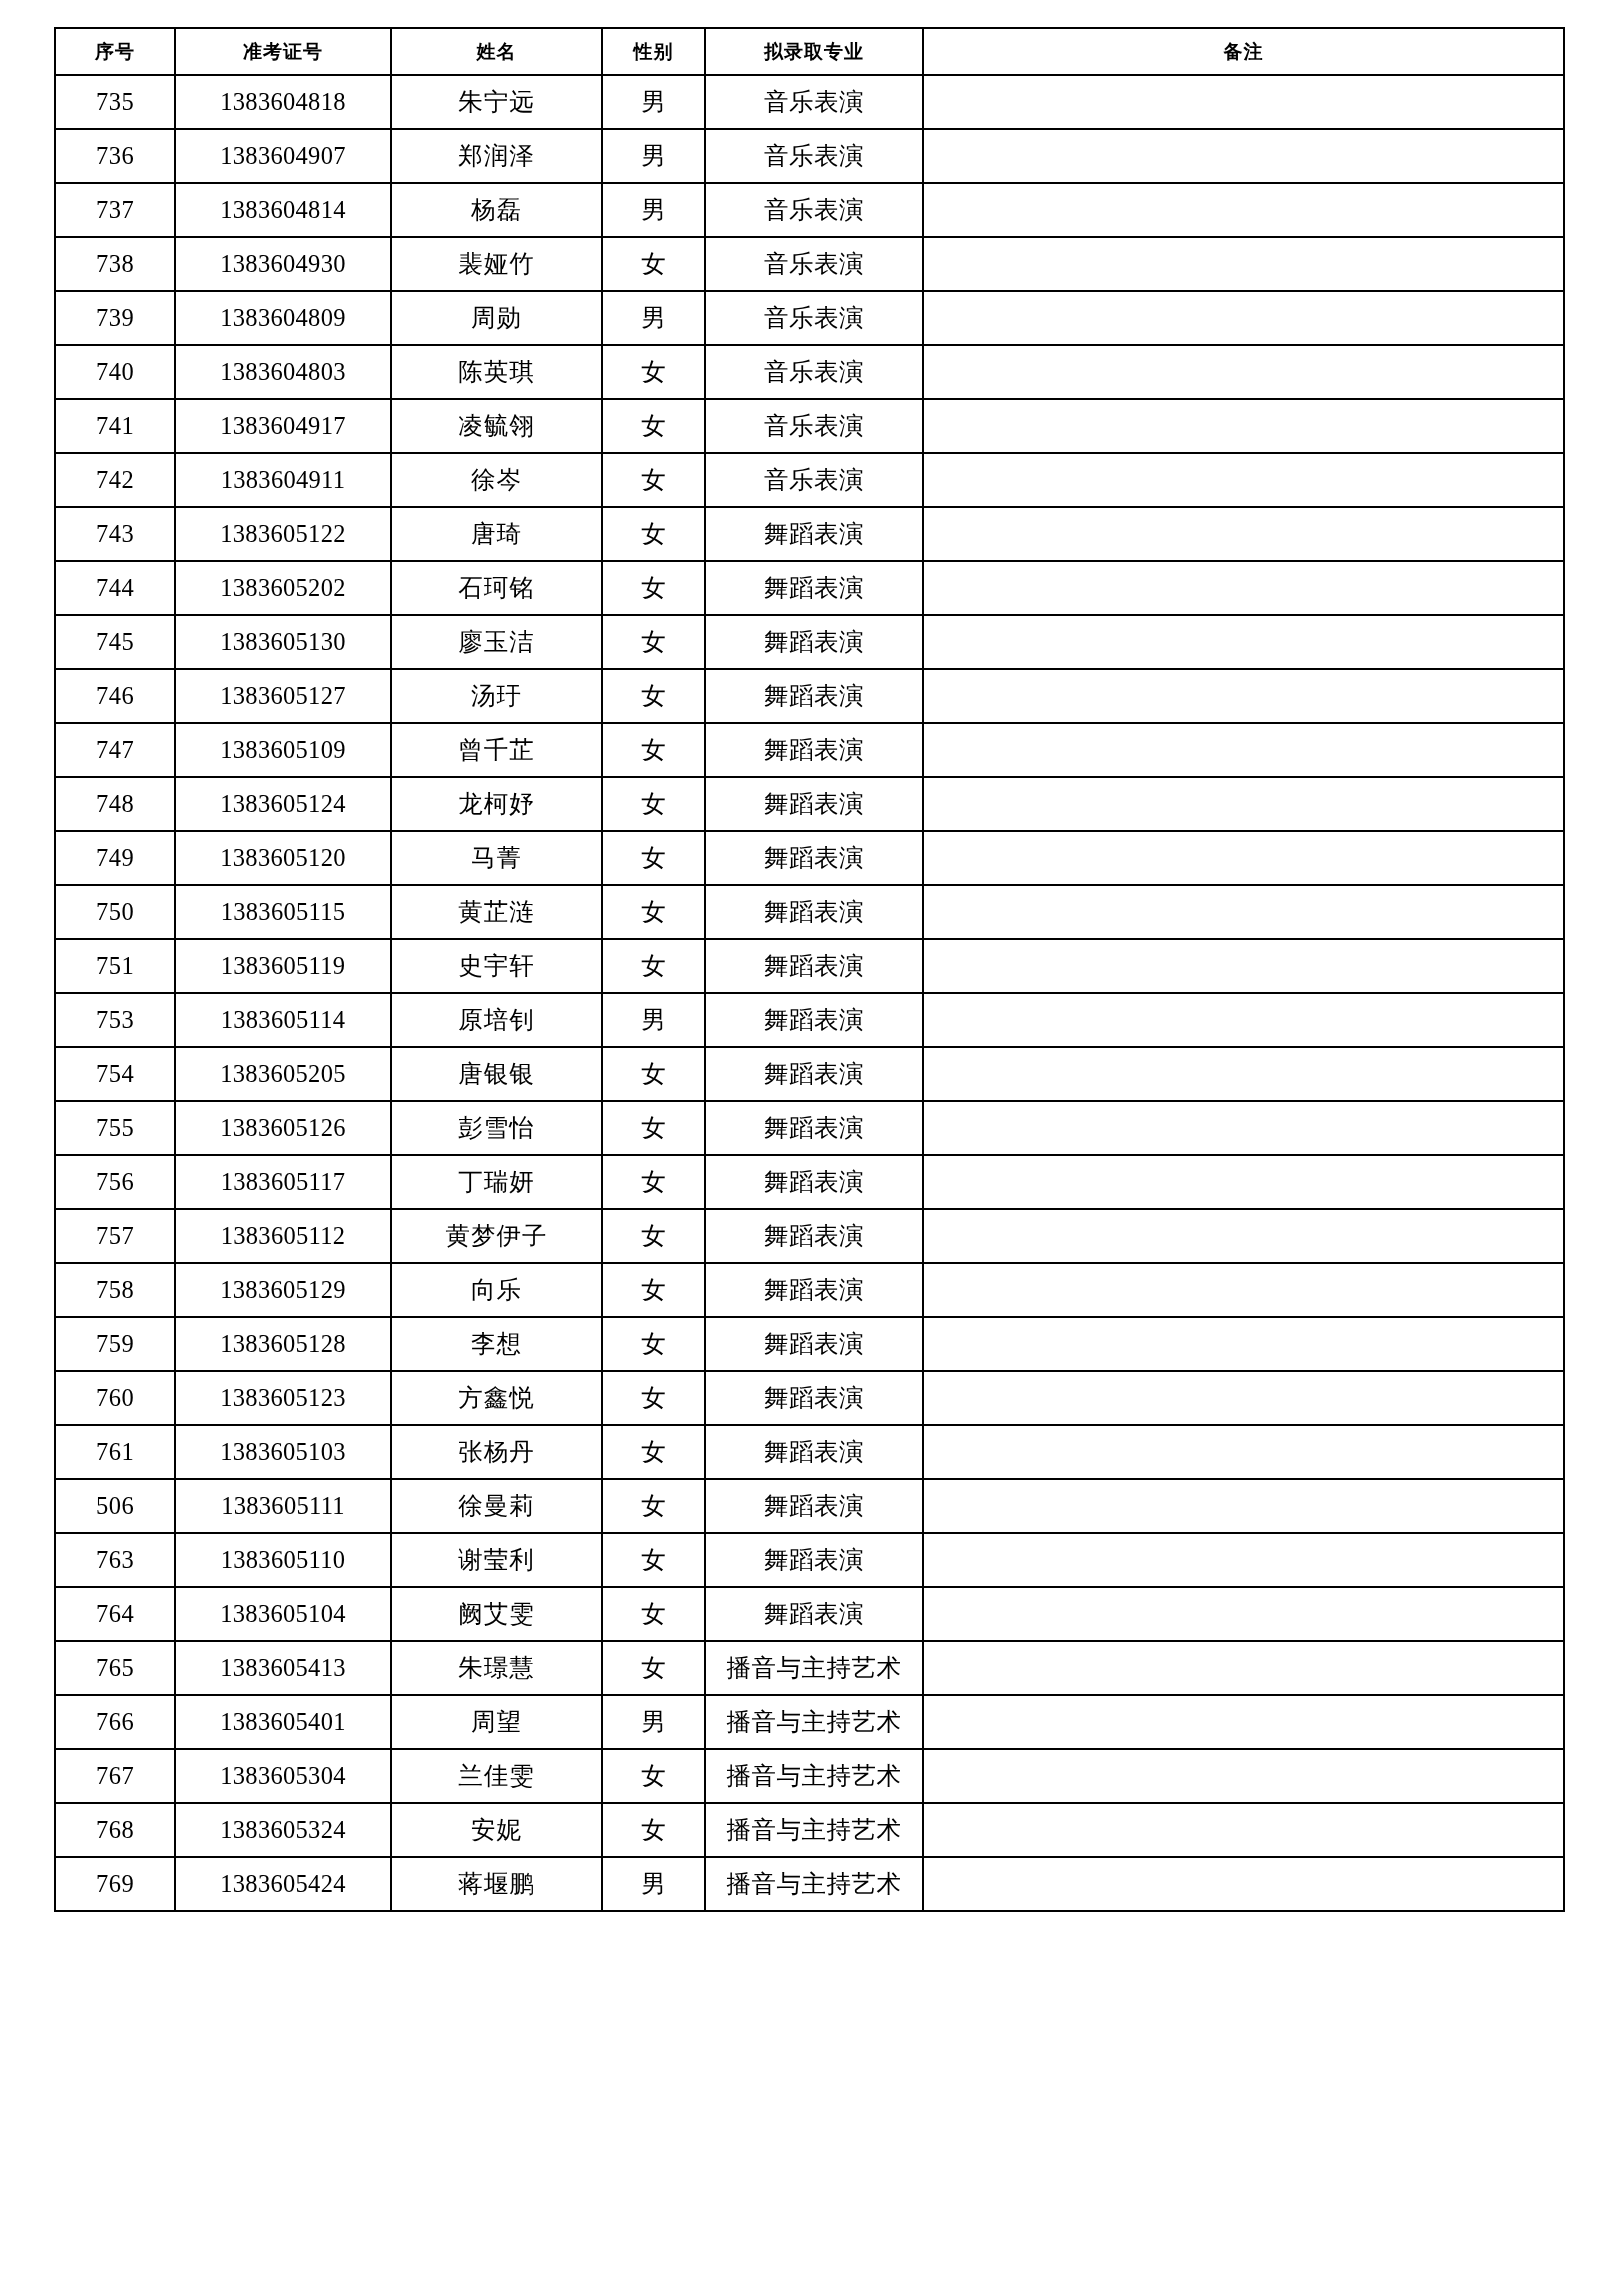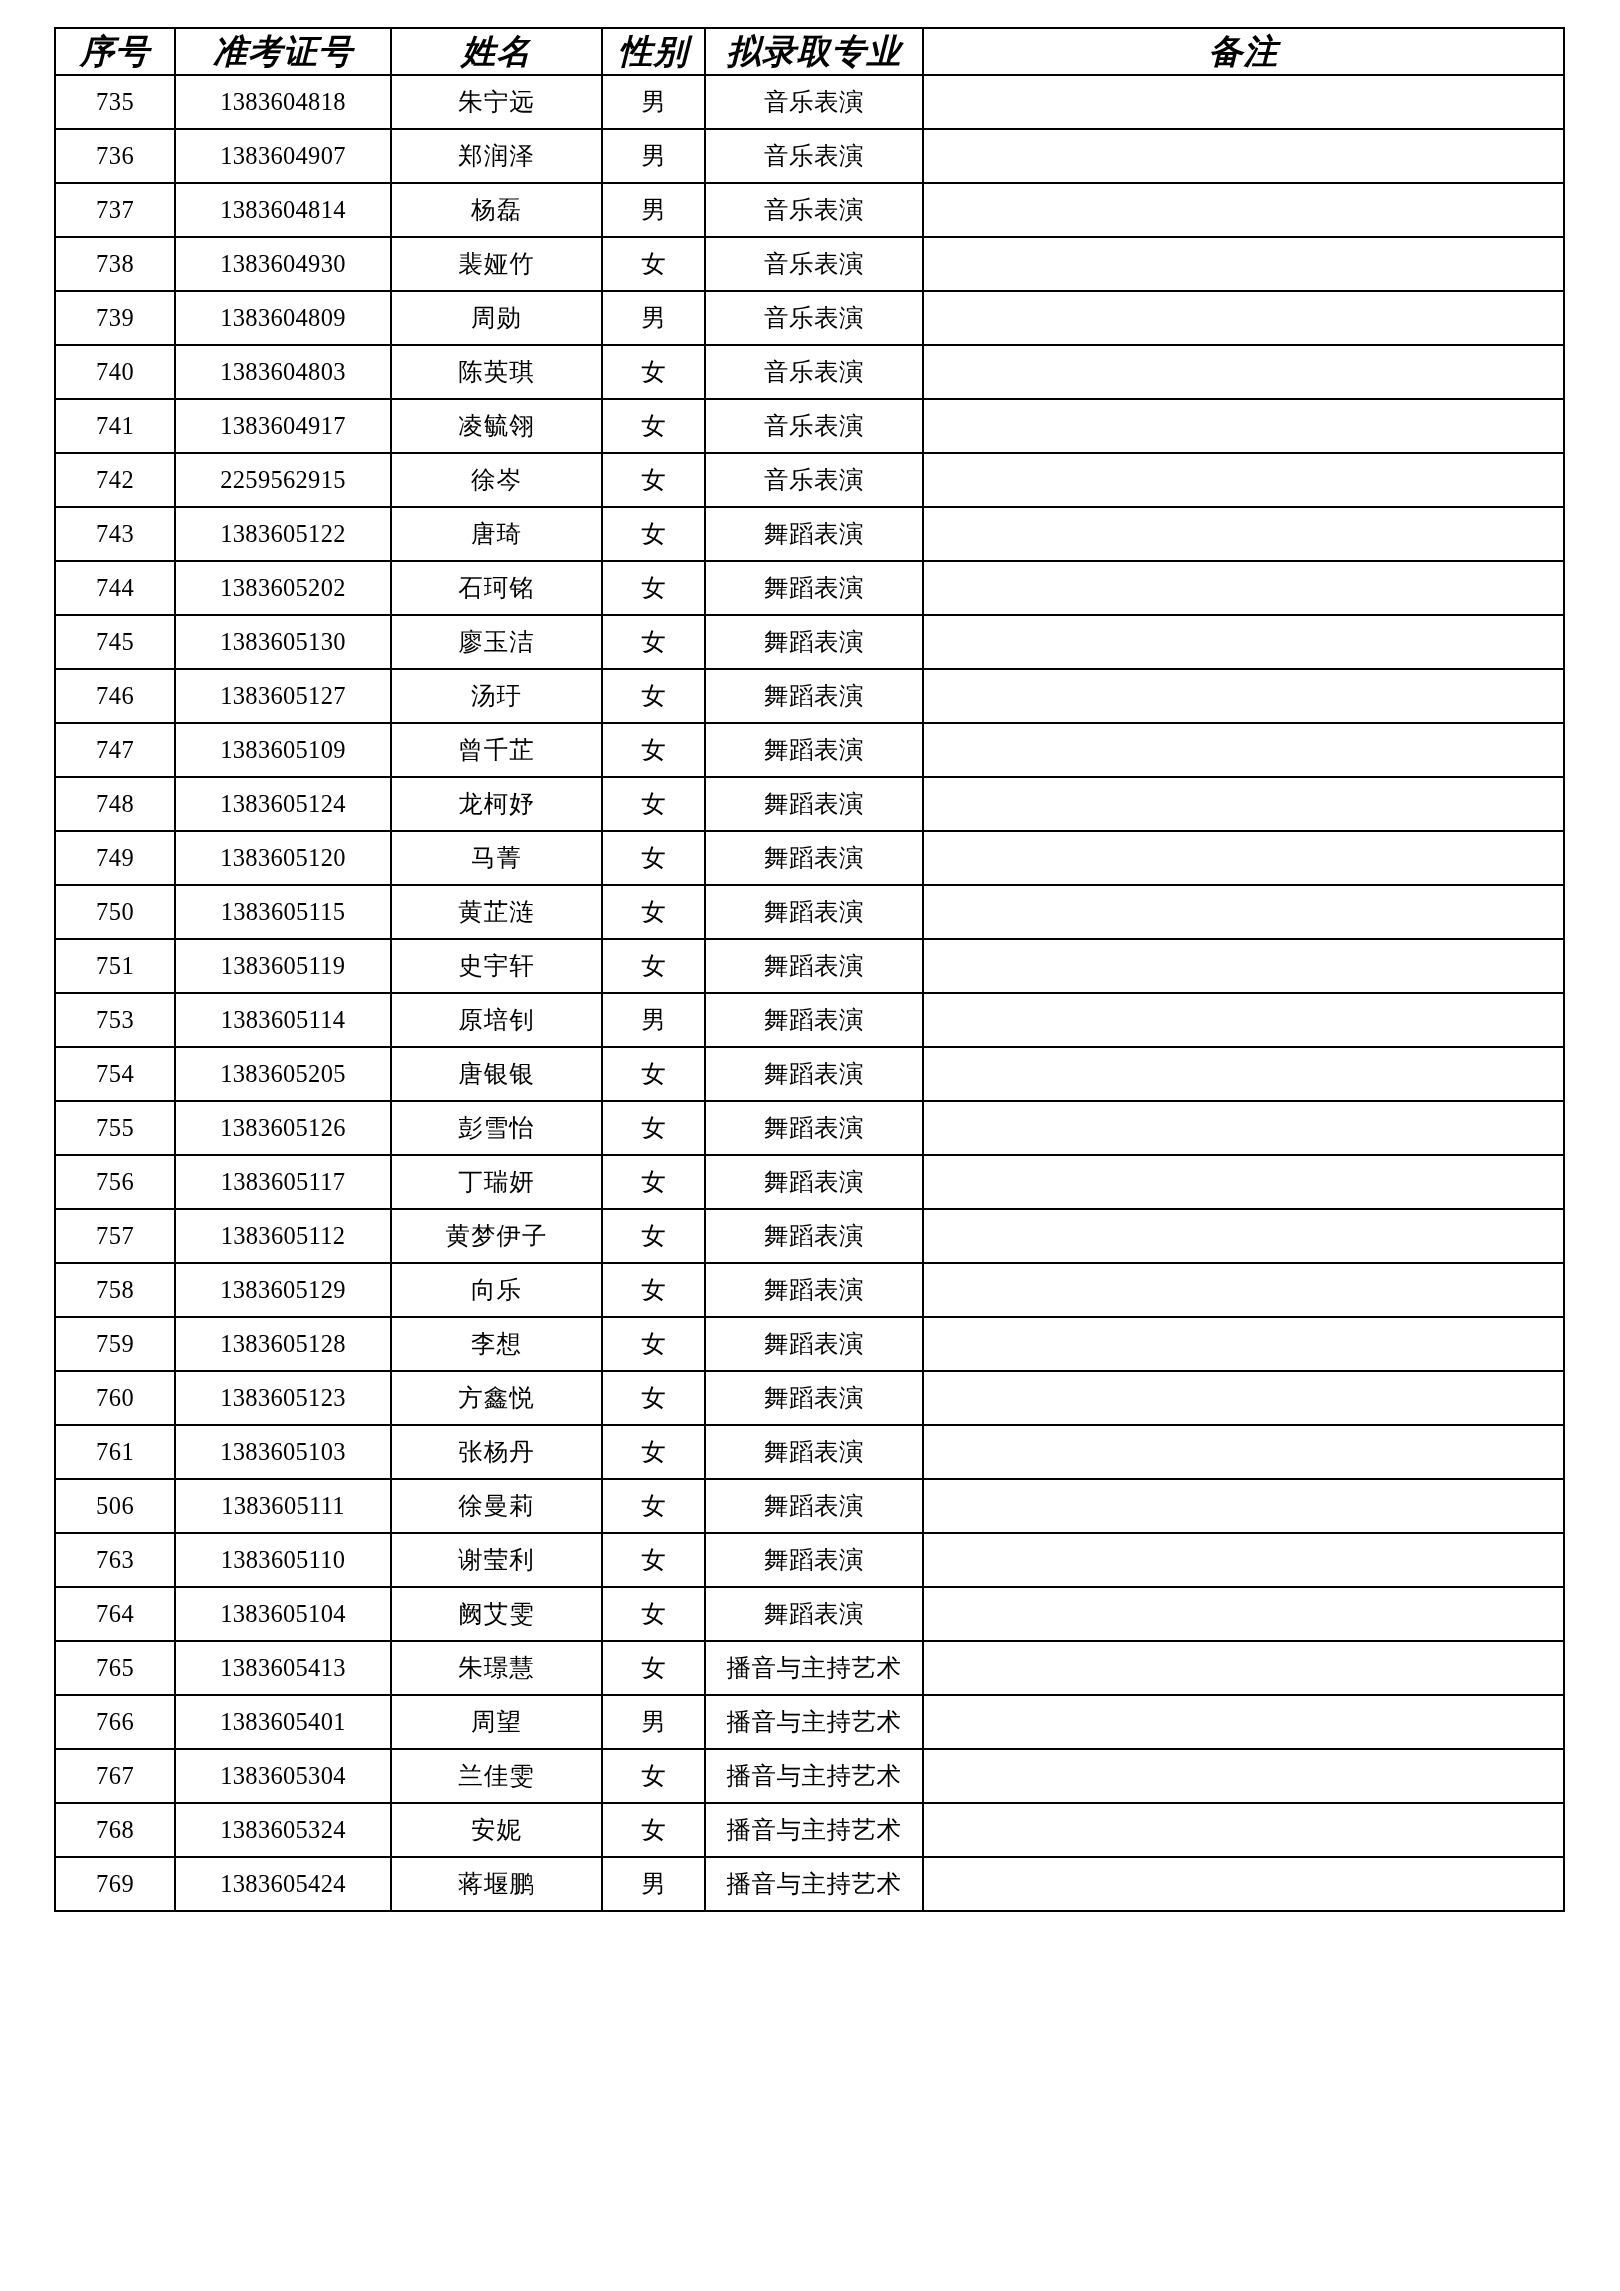--- a/index.html
+++ b/index.html
@@ -40,23 +40,22 @@
     border: 2px solid #000000;
     text-align: center;
     vertical-align: middle;
     padding: 0;
     line-height: 1;
     background: #ffffff;
   }
   table.roster thead th {
     height: 45px;
     font-weight: bold;
-    font-size: 34px;
+    font-size: 19px;
     letter-spacing: 1px;
-    font-style: italic;
   }
   table.roster tbody td {
     height: 52px;
     font-weight: normal;
     font-size: 24.5px;
   }
   td.seq-cell {
     font-size: 24.5px;
     letter-spacing: 0.5px;
   }
@@ -156,21 +155,21 @@
         <tr>
           <td class="seq-cell">741</td>
           <td class="ticket-cell">1383604917</td>
           <td class="name-cell">凌毓翎</td>
           <td class="gender-cell">女</td>
           <td class="major-cell">音乐表演</td>
           <td class="remark-cell"></td>
         </tr>
         <tr>
           <td class="seq-cell">742</td>
-          <td class="ticket-cell">2259562915</td>
+          <td class="ticket-cell">1383604911</td>
           <td class="name-cell">徐岑</td>
           <td class="gender-cell">女</td>
           <td class="major-cell">音乐表演</td>
           <td class="remark-cell"></td>
         </tr>
         <tr>
           <td class="seq-cell">743</td>
           <td class="ticket-cell">1383605122</td>
           <td class="name-cell">唐琦</td>
           <td class="gender-cell">女</td>

